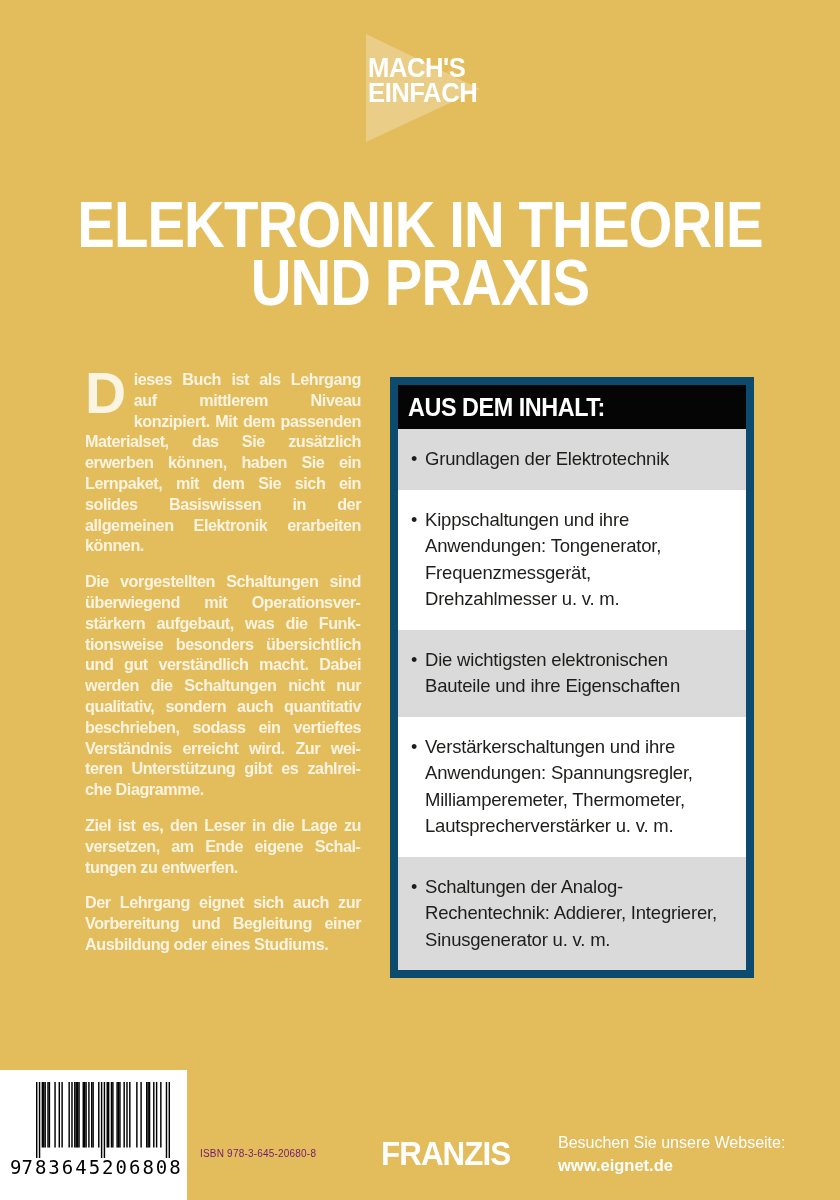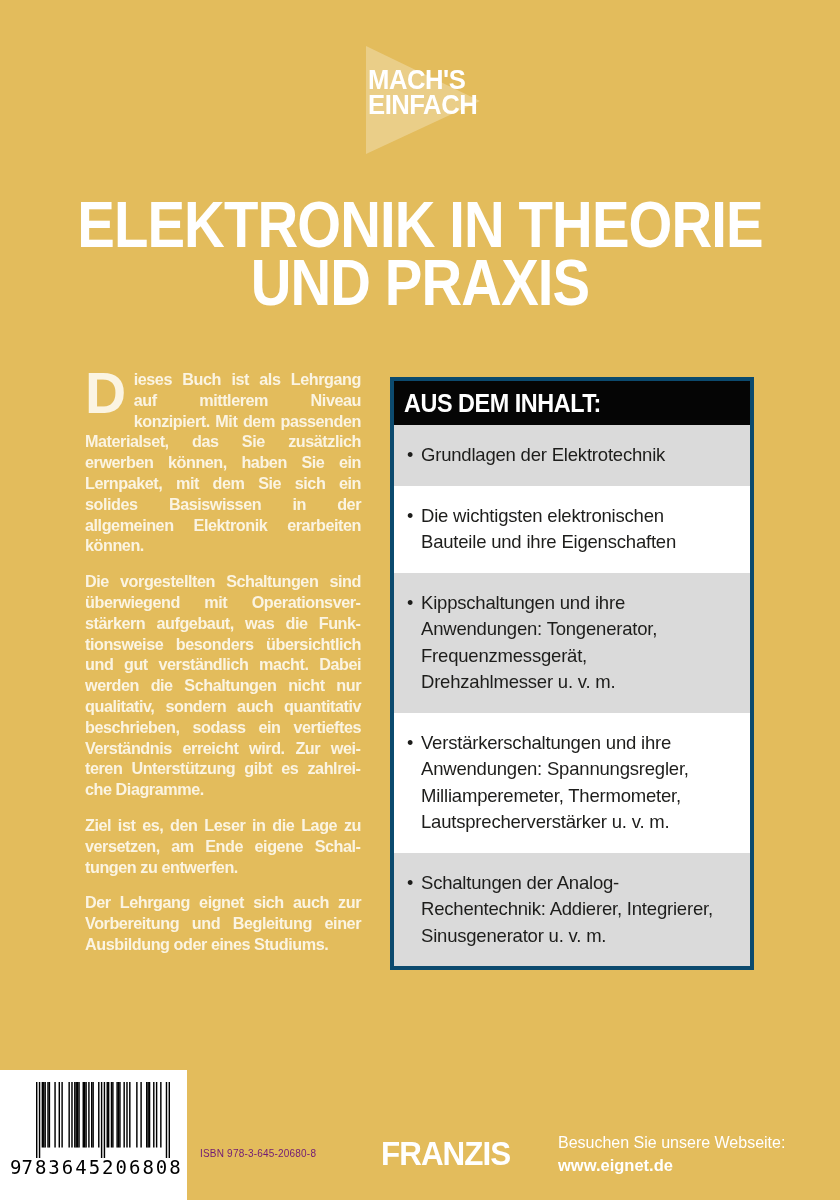--- a/index.html
+++ b/index.html
@@ -5,21 +5,21 @@
   html,body{margin:0;padding:0;}
   .page{
     position:relative;
     width:840px;height:1200px;
     background:#E3BC5C;
     overflow:hidden;
     font-family:"Liberation Sans", sans-serif;
   }
 
   
-  .logo{position:absolute;left:0;top:0;width:768px;height:170px;margin-top:12px;}
+  .logo{position:absolute;left:0;top:0;width:768px;height:170px;}
   .logo-triangle{
     position:absolute;left:366px;top:34px;width:114px;height:108px;
     background:rgba(255,255,255,0.27);
     clip-path:polygon(0 0,100% 51%,0 100%);
   }
   .logo-text{
     position:absolute;left:368px;top:56px;
     color:#FFFFFF;font-weight:bold;font-size:27px;line-height:25px;
     letter-spacing:-0.5px;
     transform:scaleX(0.95);transform-origin:left top;
@@ -45,21 +45,21 @@
     float:left;
     font-size:57px;line-height:42px;
     padding:3px 8px 0 0;
     font-weight:bold;color:#FBF4E2;
   }
 
   
   .contents-box{
     position:absolute;left:390px;top:377px;width:364px;
     box-sizing:border-box;
-    background:#050505;border:4px solid #0c4a6e;
+    background:#050505;border:8px solid #0c4a6e;
   }
   .box-header{
     background:#050505;color:#FFFFFF;
     font-weight:bold;font-size:26px;line-height:26px;
     padding:9px 4px 9px 10px;
   }
   .box-header span{
     display:inline-block;
     transform:scaleX(0.9);transform-origin:left center;
     letter-spacing:-0.5px;white-space:nowrap;
@@ -134,26 +134,26 @@
     <p>Ziel ist es, den Leser in die Lage zu versetzen, am Ende eigene Schal­tungen zu entwerfen.</p>
     <p>Der Lehrgang eignet sich auch zur Vorbereitung und Begleitung einer Ausbildung oder eines Studiums.</p>
   </div>
 
   <div class="contents-box">
     <div class="box-header">
       <span>AUS DEM INHALT:</span>
     </div>
     <ul class="contents-list">
       <li>Grundlagen der Elektrotechnik</li>
-      <li>Die wichtigsten elektronischen
-Bauteile und ihre Eigenschaften</li>
       <li>Kippschaltungen und ihre
 Anwendungen: Tongenerator,
 Frequenzmessgerät,
 Drehzahlmesser u. v. m.</li>
+      <li>Die wichtigsten elektronischen
+Bauteile und ihre Eigenschaften</li>
       <li>Verstärkerschaltungen und ihre
 Anwendungen: Spannungsregler,
 Milliamperemeter, Thermometer,
 Lautsprecherverstärker u. v. m.</li>
       <li>Schaltungen der Analog-
 Rechentechnik: Addierer, Integrierer,
 Sinusgenerator u. v. m.</li>
     </ul>
   </div>
 

